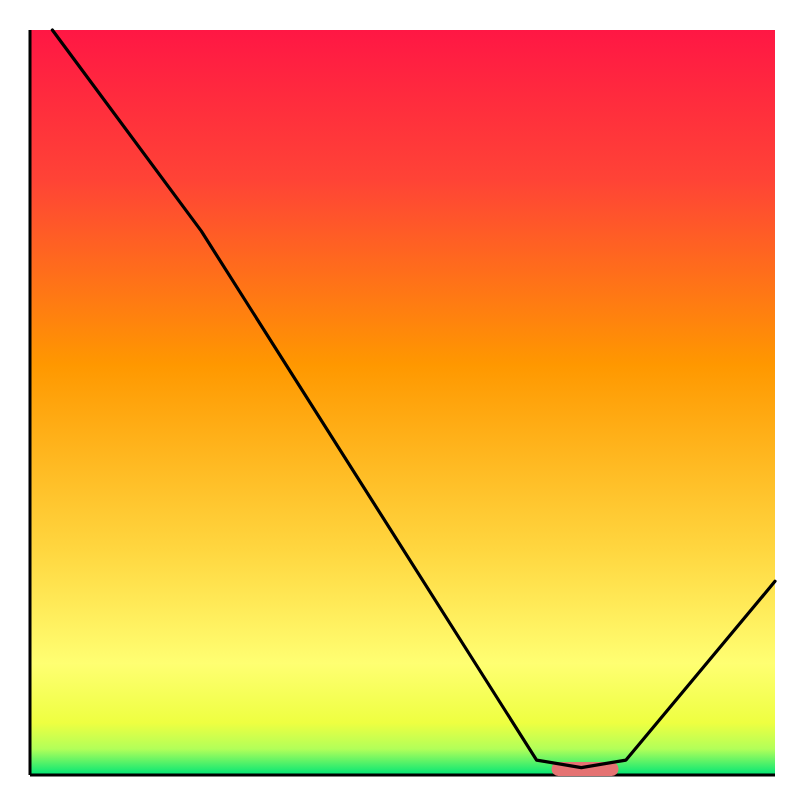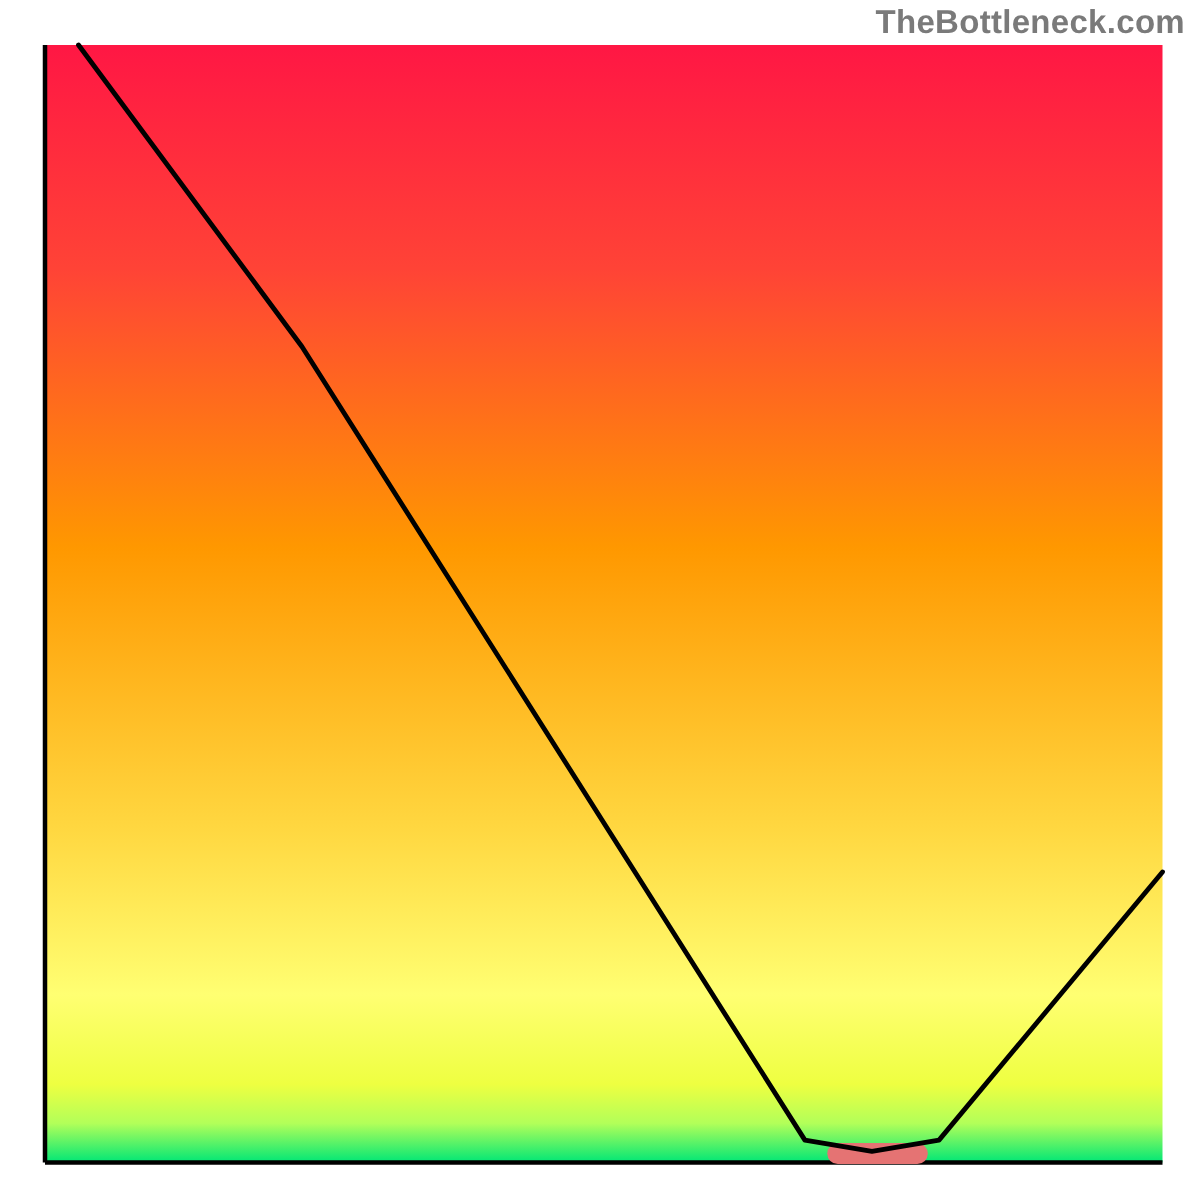--- a/index.html
+++ b/index.html
@@ -25,21 +25,20 @@
     letter-spacing: 0.2px;
   }
   svg {
     display: block;
   }
 </style>
 </head>
 <body>
 <div class="container">
 
-<div class="watermark">TheBottleneck.com</div>
 
 <svg id="chart-svg" width="800" height="800" viewBox="0 0 800 800">
   <defs>
     <linearGradient id="bg-grad" x1="0" y1="0" x2="0" y2="1">
           <stop offset="0%" stop-color="#ff1744"></stop>
           <stop offset="20%" stop-color="#ff4336"></stop>
           <stop offset="45%" stop-color="#ff9800"></stop>
           <stop offset="70%" stop-color="#ffd740"></stop>
           <stop offset="85%" stop-color="#ffff72"></stop>
           <stop offset="93%" stop-color="#eeff41"></stop>

